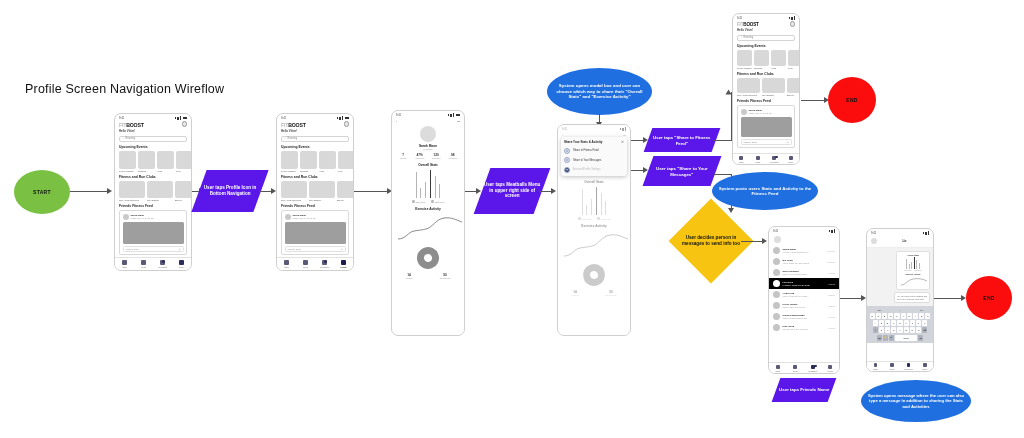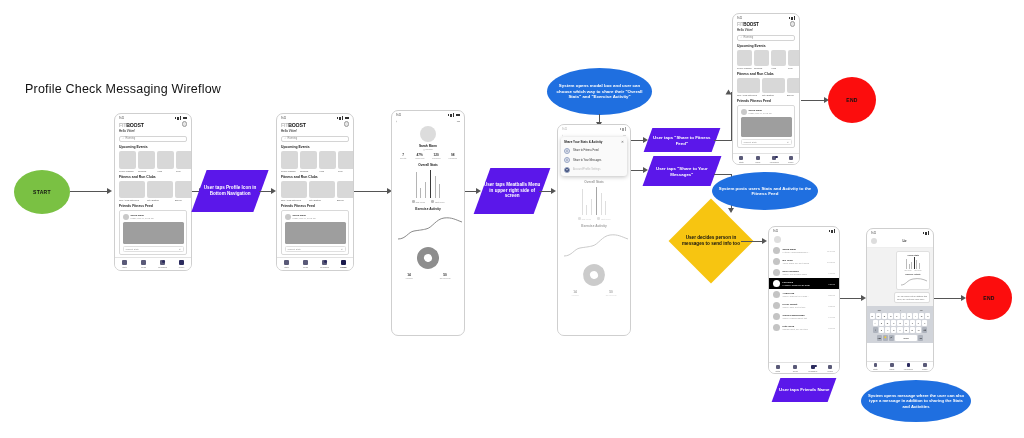--- a/index.html
+++ b/index.html
@@ -171,21 +171,21 @@
   .key { background:#fff; border-radius:1px; font-size:2.1px; color:#111;
     width:5.2px; height:6px; display:flex; align-items:center; justify-content:center; }
   .key.space { width:22px; }
   .key.dark { background:#aeb3bd; }
 </style>
 </head>
 <body>
 
 <div id="canvas">
 
-  <div class="page-title">Profile Check Messaging Wireflow</div>
+  <div class="page-title">Profile Screen Navigation Wireflow</div>
 
   <div class="terminator start" style="left:14px; top:170px; width:56px; height:44px;">
     <span>START</span>
   </div>
   <div class="conn h" style="left:70px; top:191px; width:38px;"></div>
   <div class="arrow r" style="left:107px; top:188px;"></div>
 
   <div class="phone" id="phone-home1" style="left:114px; top:113px; width:78px; height:158px;">
     <div class="statusbar">
       <span>9:41</span>

